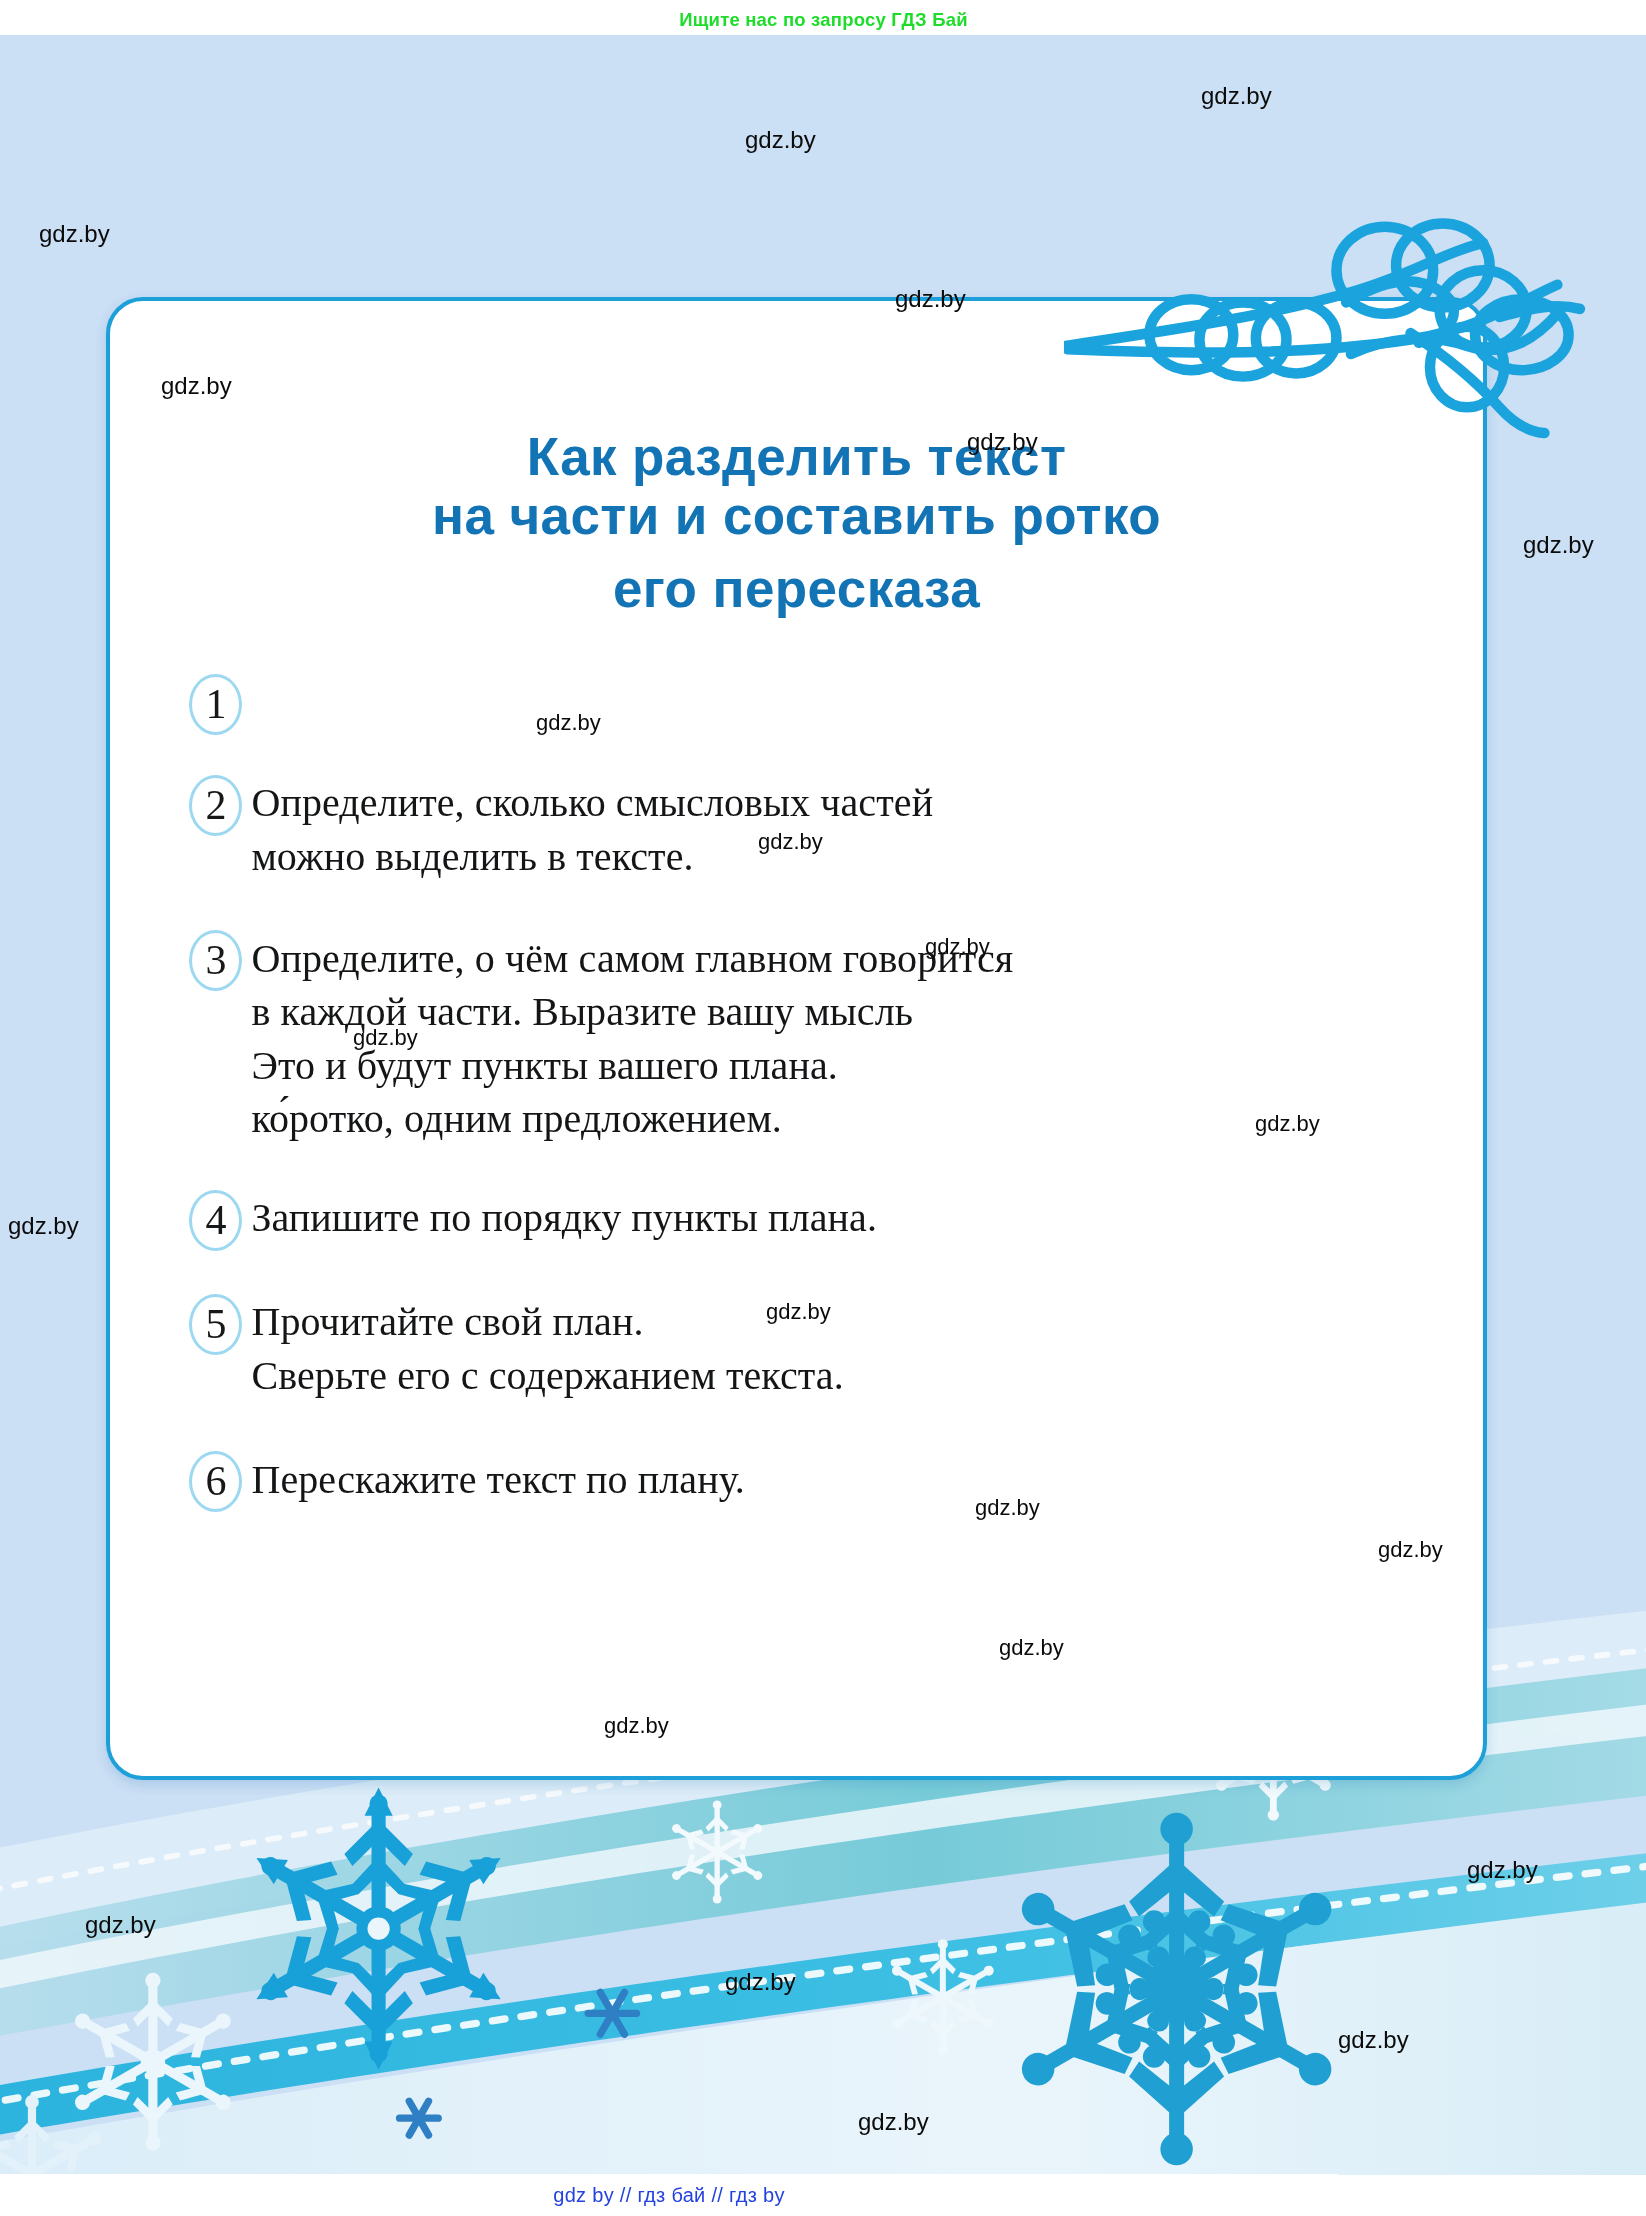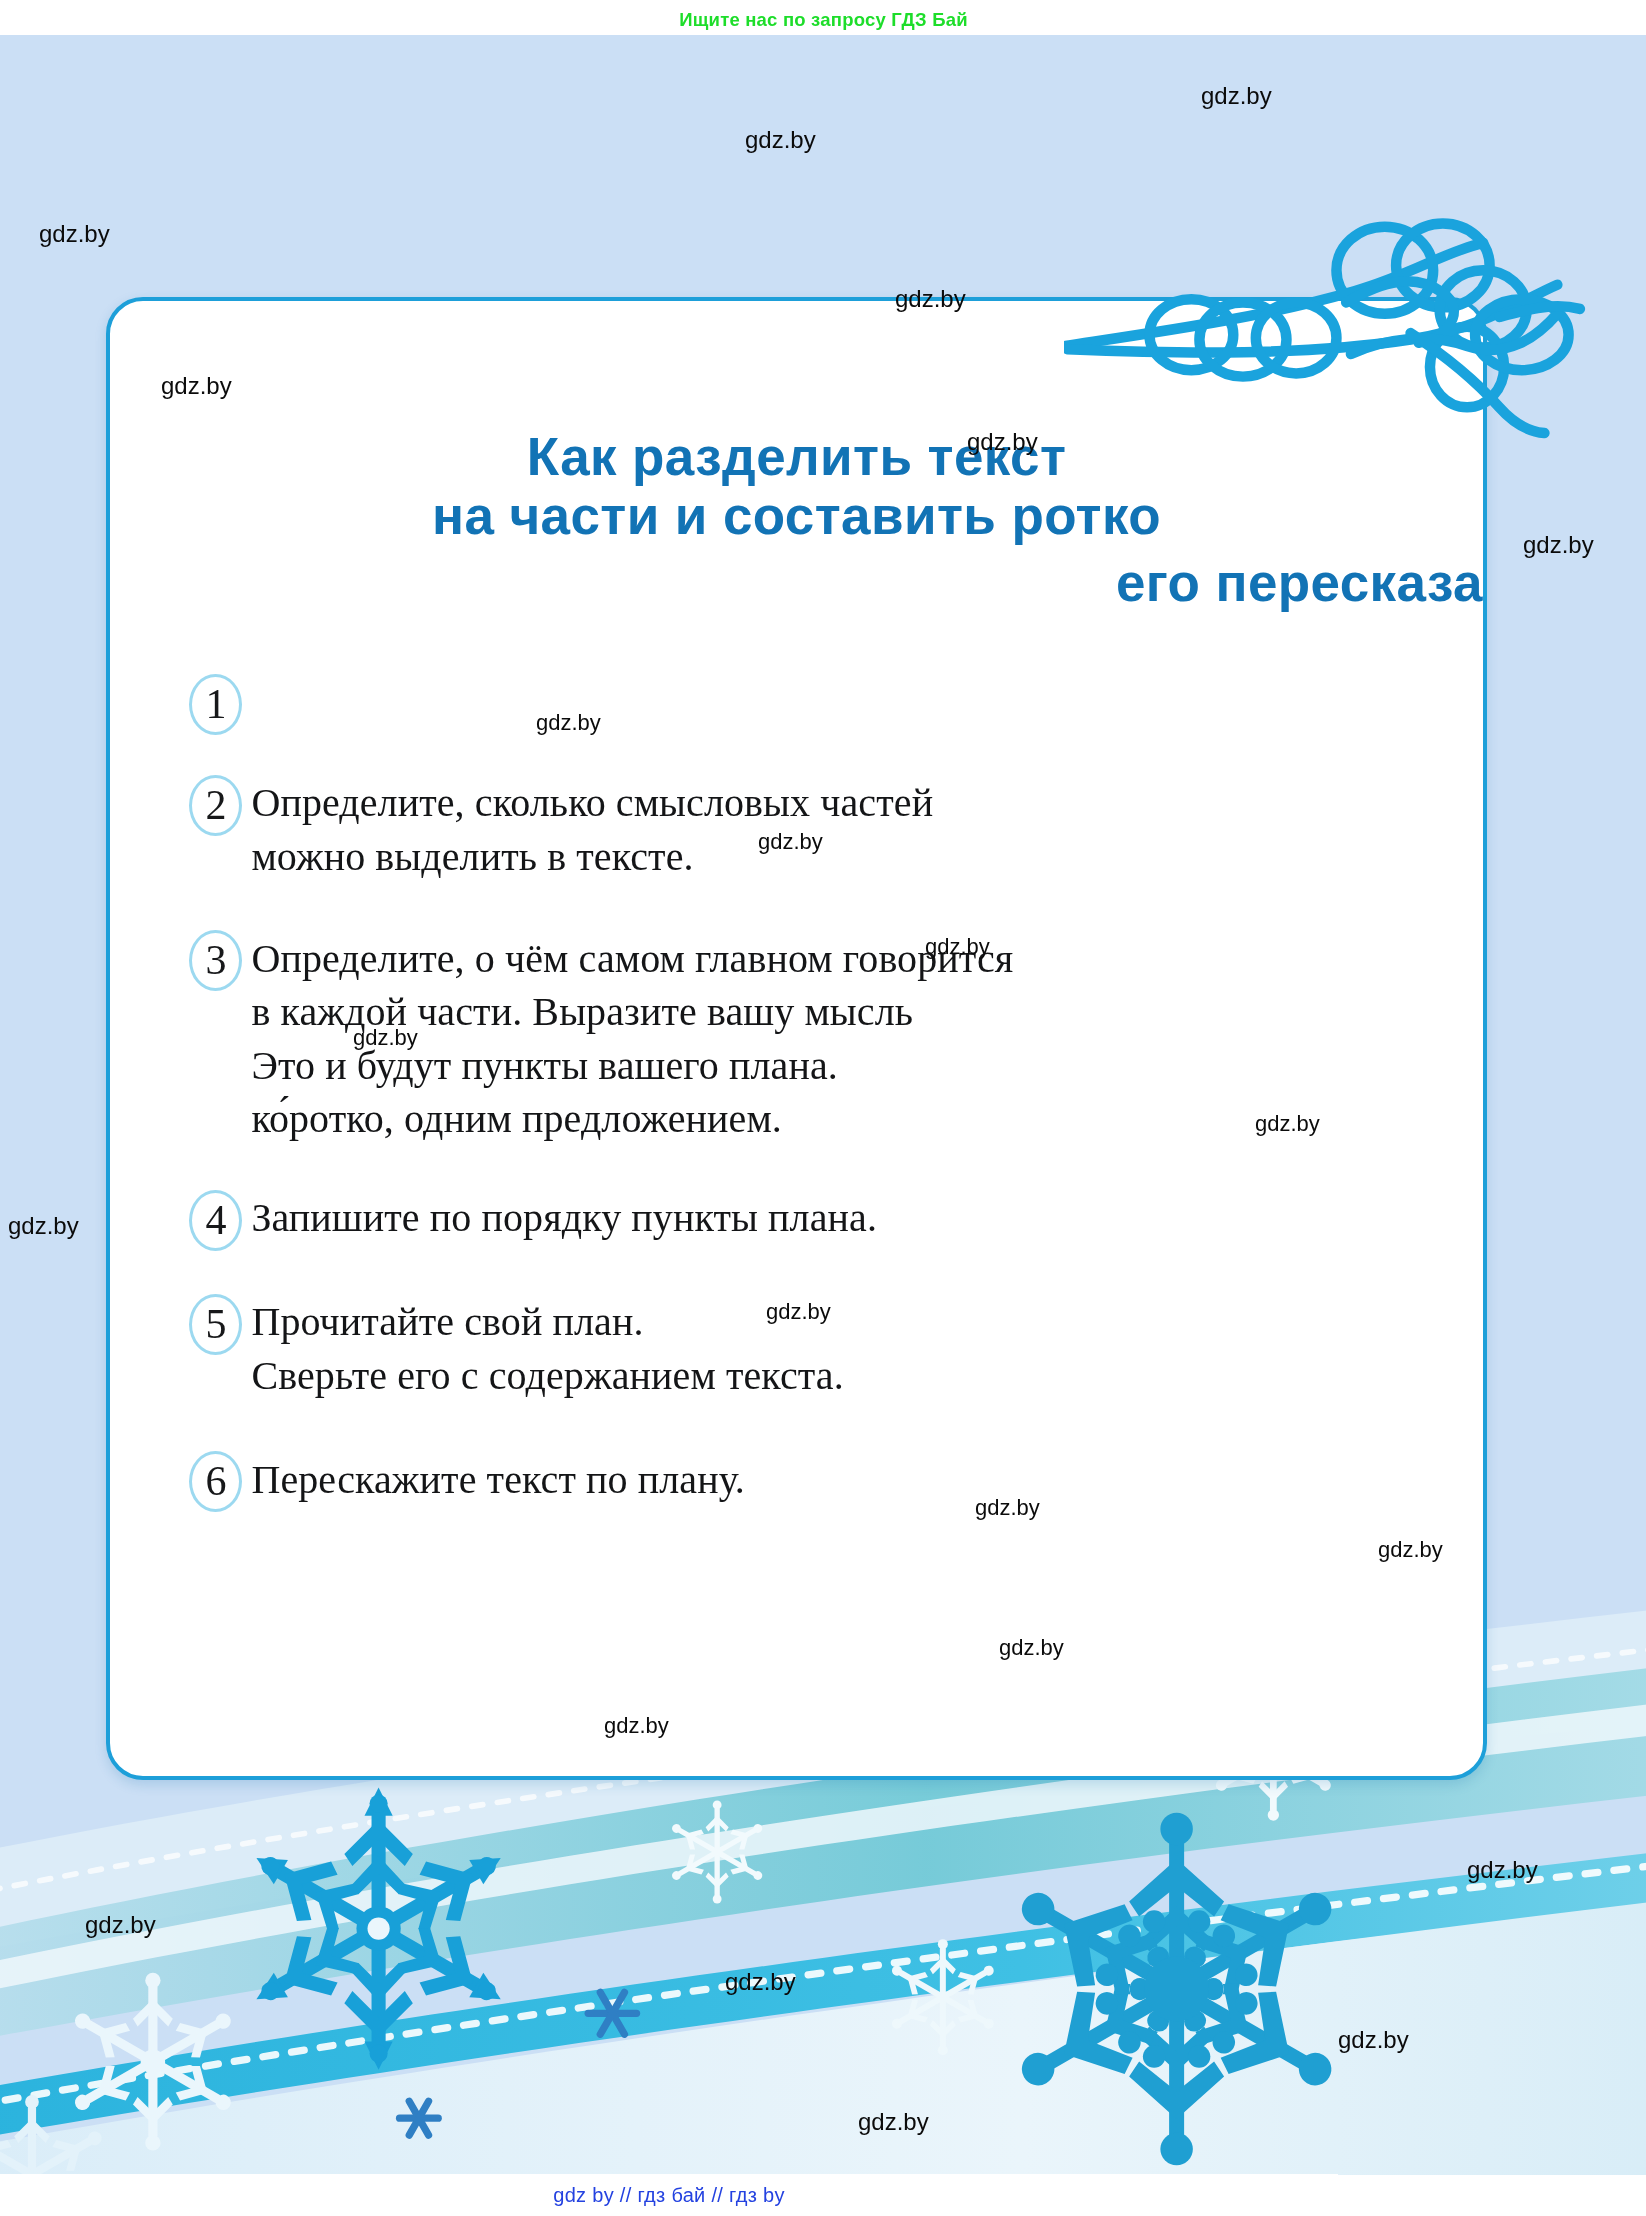--- a/index.html
+++ b/index.html
@@ -60,21 +60,21 @@
     text-align:center;
     color:#1273b5;
     font-family:Liberation Sans, sans-serif;
     font-weight:bold;
     font-size:53px;
     line-height:1.02;
     letter-spacing:0.4px;
   }
   .title div{white-space:nowrap;}
   .title .l2{margin-top:4.8px;}
-  .title .l3{margin-top:13px;text-align:right;}
+  .title .l3{margin-top:19px;}
 
   
   .list{
     position:absolute;left:77px;top:371px;width:1273px;
   }
   .item{
     position:relative;
     display:flex;
     align-items:flex-start;
   }

